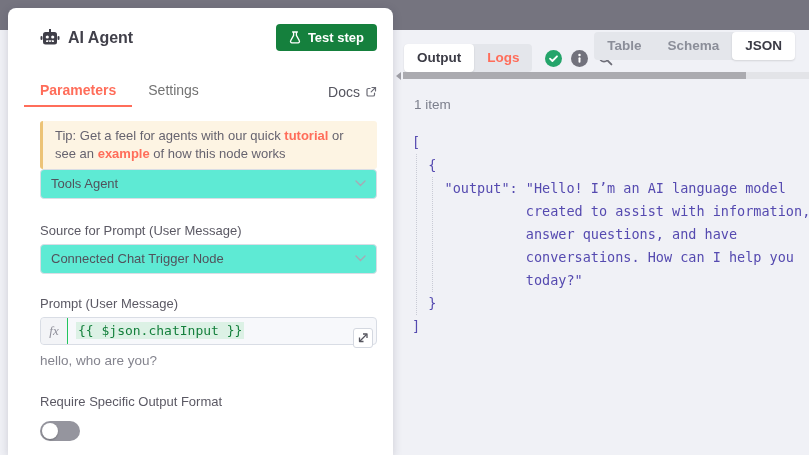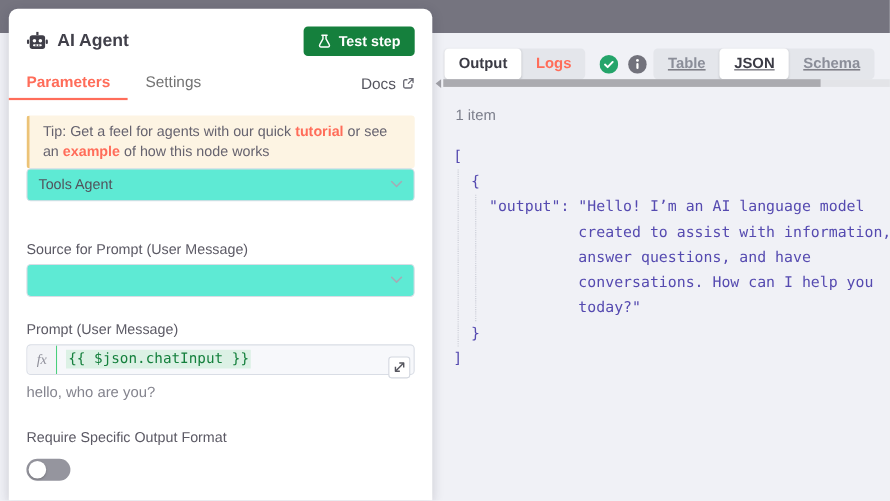--- a/index.html
+++ b/index.html
@@ -11,30 +11,31 @@
     color:#55545e;
     font-size:13px;
   }
   .topbar { position:absolute; left:0; top:0; width:809px; height:30px; background:#75747f; }
 
   
   .panel {
     position:absolute; left:8px; top:8px; width:385px; height:447px;
     background:#ffffff; border-radius:8px 8px 0 0;
     box-shadow:0 2px 10px rgba(40,40,60,.18);
+    padding-left:16px;
   }
   .panel-header { display:flex; align-items:center; padding:16px 16px 2px 16px; }
   .node-title { font-size:16px; font-weight:700; color:#41404a; margin-left:8px; }
   .spacer { flex:1; }
   .test-btn {
     display:flex; align-items:center; gap:7px;
     background:#15803d; color:#fff; font-weight:700; font-size:13px;
     border:none; border-radius:4px; padding:6px 13px; cursor:pointer;
   }
-  .tabs { display:flex; align-items:stretch; height:30px; margin-top:8px; }
+  .tabs { display:flex; align-items:stretch; height:30px; margin-top:24px; }
   .tab { padding:0 16px; line-height:26px; font-size:14px; color:#737373; cursor:pointer; }
   .tab.active { color:#ff6d5a; font-weight:700; border-bottom:2px solid #ff6d5a; }
   .docs { margin-left:auto; padding-right:16px; line-height:26px; font-size:14px; color:#55555f;
           display:flex; align-items:center; gap:5px; cursor:pointer; }
 
   .tip {
     margin:14px 16px 0 16px; background:#fdf4e3; border-left:3px solid #ecc377;
     border-radius:3px; padding:6px 12px; font-size:13px; line-height:1.38; color:#66636f;
   }
   .tip b { color:#ff6d5a; font-weight:700; cursor:pointer; }
@@ -74,21 +75,21 @@
   }
 
   
   .out-header { position:absolute; left:404px; top:44px; height:28px; display:flex; align-items:center; }
   .seg { display:flex; background:#e4e6eb; border-radius:4px; }
   .seg-item { padding:0 13px; line-height:28px; font-size:13.5px; font-weight:600; color:#8b8e99; cursor:pointer; border-radius:4px; }
   .seg-item.active { background:#fff; color:#3b3b45; font-weight:700; box-shadow:0 1px 2px rgba(0,0,0,.12); }
   .seg-item.logs { color:#ff6d5a; }
   .hdr-icons { display:flex; align-items:center; gap:9px; margin-left:13px; }
   .hdr-icons .ic { width:17px; height:17px; display:flex; cursor:pointer; }
-  .view-seg { position:absolute; right:14px; top:44px;text-decoration:underline; }
+  .view-seg { position:absolute; right:14px; top:32px; }
 
   .hscroll-arrow {
     position:absolute; left:396px; top:72px;
     width:0; height:0; border-top:4px solid transparent; border-bottom:4px solid transparent;
     border-right:5px solid #9d9da4;
   }
   .hscroll-track { position:absolute; left:403px; top:72px; width:406px; height:7px; background:#e3e4e8; }
   .hscroll-thumb { width:343px; height:7px; background:#ababb0; cursor:pointer; }
 
   .items-count { position:absolute; left:414px; top:97px; font-size:13.5px; color:#7c7f8c; }
@@ -156,22 +157,23 @@
   <div class="select">
     <span>Tools Agent</span>
     <span class="spacer"></span>
     <span style="display:flex;">
       <svg width="11" height="7" viewBox="0 0 11 7">
           <polyline points="1,1 5.5,5.5 10,1" stroke="#a6aab4" stroke-width="1.4" fill="none" stroke-linecap="round"></polyline>
         </svg>
     </span>
   </div>
 
-  <div class="field-label" style="margin-top:36px;">Source for Prompt (User Message)</div>
+  <div class="field-label" style="margin-top:24px;">Source for Prompt (User Message)</div>
   <div class="select">
+    <span>Connected Chat Trigger Node</span>
     <span class="spacer"></span>
     <span style="display:flex;">
       <svg width="11" height="7" viewBox="0 0 11 7">
           <polyline points="1,1 5.5,5.5 10,1" stroke="#a6aab4" stroke-width="1.4" fill="none" stroke-linecap="round"></polyline>
         </svg>
     </span>
   </div>
 
   <div class="field-label" style="margin-top:22px;">Prompt (User Message)</div>
   <div class="expr-field">
@@ -221,22 +223,22 @@
       <svg width="17" height="17" viewBox="0 0 17 17">
         <circle cx="7" cy="7" r="4.6" stroke="#6e6e78" stroke-width="1.7" fill="none"></circle>
         <line x1="10.6" y1="10.6" x2="14.4" y2="14.4" stroke="#6e6e78" stroke-width="1.9" stroke-linecap="round"></line>
       </svg>
     </span>
   </div>
 </div>
 
 <div class="seg view-seg">
   <div class="seg-item">Table</div>
+  <div class="seg-item">Schema</div>
   <div class="seg-item active">JSON</div>
-  <div class="seg-item">Schema</div>
 </div>
 
 <div class="hscroll-arrow"></div>
 <div class="hscroll-track">
   <div class="hscroll-thumb"></div>
 </div>
 
 <div class="items-count">1 item</div>
 
 <div class="guide guide1"></div>

